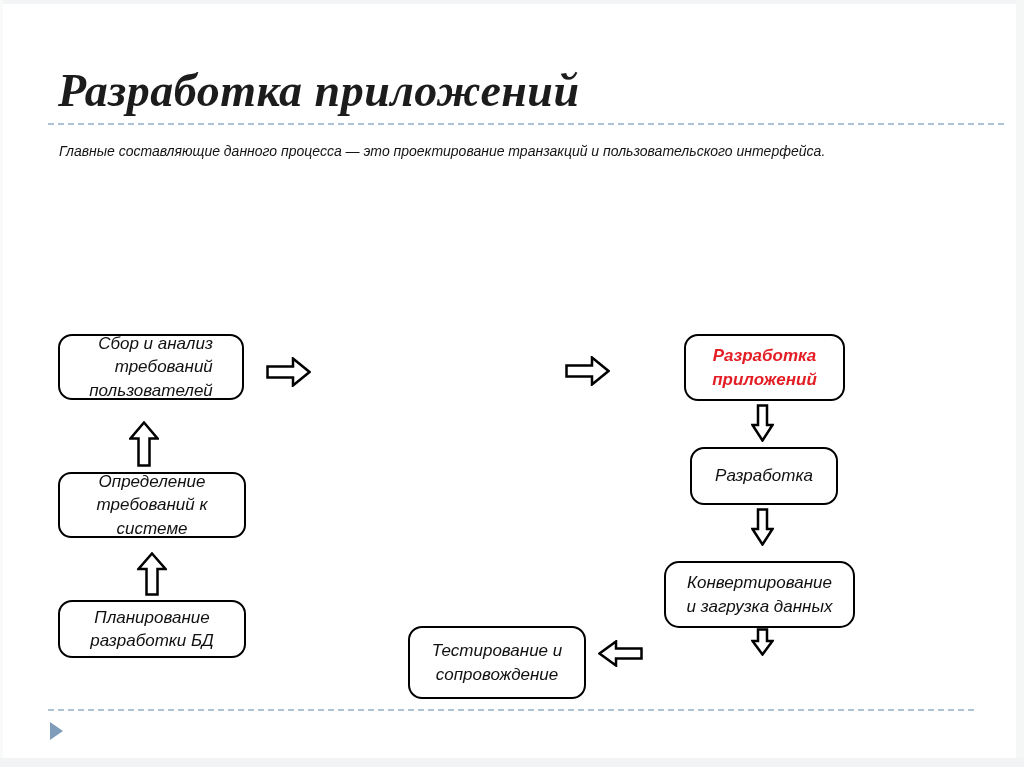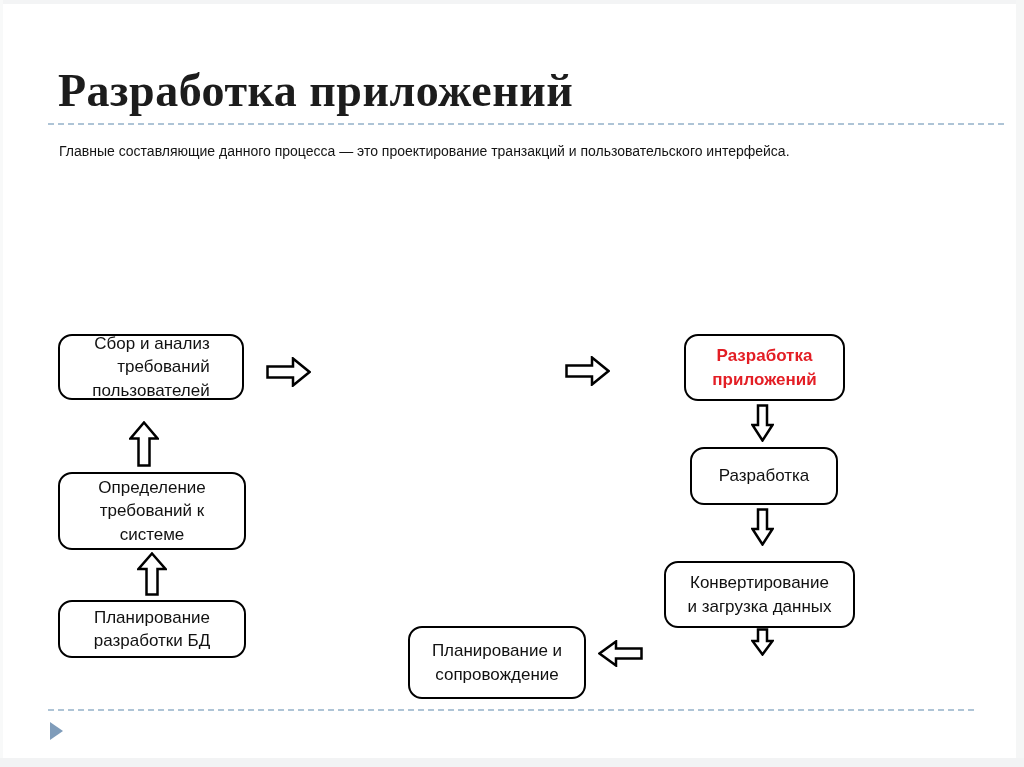--- a/index.html
+++ b/index.html
@@ -6,20 +6,21 @@
   body {
     font-family: "Liberation Sans", sans-serif;
     background: #ffffff;
   }
   .slide {
     position: relative;
     width: 1024px;
     height: 767px;
     background: #ffffff;
     overflow: hidden;
+    font-style: italic;
   }
   
   .edge { position: absolute; background: #f3f4f5; }
   .edge-top    { left: 0; top: 0; width: 1024px; height: 4px; }
   .edge-left   { left: 0; top: 0; width: 3px; height: 767px; background:#f8f9f9; }
   .edge-right  { left: 1016px; top: 0; width: 8px; height: 767px; background:#f5f6f6; }
   .edge-bottom { left: 0; top: 758px; width: 1024px; height: 9px; background:#f2f3f4; }
 
   .slide-title {
     position: absolute;
@@ -65,24 +66,24 @@
     color: #111111;
     white-space: pre-line;
     padding: 2px 4px;
     z-index: 2;
   }
   .node-sbor        { left: 58px;  top: 334px; width: 186px; height: 66px; text-align: right; }
   .node-proekt      { left: 318px; top: 334px; width: 178px; height: 73px; }
   .node-razrabotka  { left: 684px; top: 334px; width: 161px; height: 67px; }
   .node-razrabotka .node-label { color: #e31e25; font-weight: bold; text-align: center; }
   .node-realizaciya { left: 690px; top: 447px; width: 148px; height: 58px; }
-  .node-konvert     { left: 664px; top: 561px; width: 191px; height: 67px; }
+  .node-konvert     { left: 664px; top: 561px; width: 191px; height: 67px; border-radius: 15px; }
   .node-test        { left: 690px; top: 657px; width: 155px; height: 57px; }
   .node-ekspl       { left: 408px; top: 626px; width: 178px; height: 73px; }
-  .node-opred       { left: 58px;  top: 472px; width: 188px; height: 78px; }
+  .node-opred       { left: 58px;  top: 472px; width: 188px; height: 66px; border-radius: 13px; }
   .node-plan        { left: 58px;  top: 600px; width: 188px; height: 58px; align-items: center; }
 
   .flow-arrow { position: absolute; z-index: 1; }
   .ar-r1 { left: 266px; top: 357px; }
   .ar-r2 { left: 565px; top: 356px; }
   .ar-u1 { left: 129px; top: 421px; }
   .ar-u2 { left: 137px; top: 552px; }
   .ar-d1 { left: 751px; top: 404px; }
   .ar-d2 { left: 751px; top: 508px; }
   .ar-d3 { left: 751px; top: 628px; }
@@ -121,21 +122,21 @@
 приложений</span>
   </div>
   <div class="node node-realizaciya">
     <span class="node-label">Разработка</span>
   </div>
   <div class="node node-konvert">
     <span class="node-label">Конвертирование
 и загрузка данных</span>
   </div>
   <div class="node node-ekspl">
-    <span class="node-label">Планирование и
+    <span class="node-label">Тестирование и
 сопровождение</span>
   </div>
   <div class="node node-opred">
     <span class="node-label">Определение
 требований к
 системе</span>
   </div>
   <div class="node node-plan">
     <span class="node-label">Планирование
 разработки БД</span>

